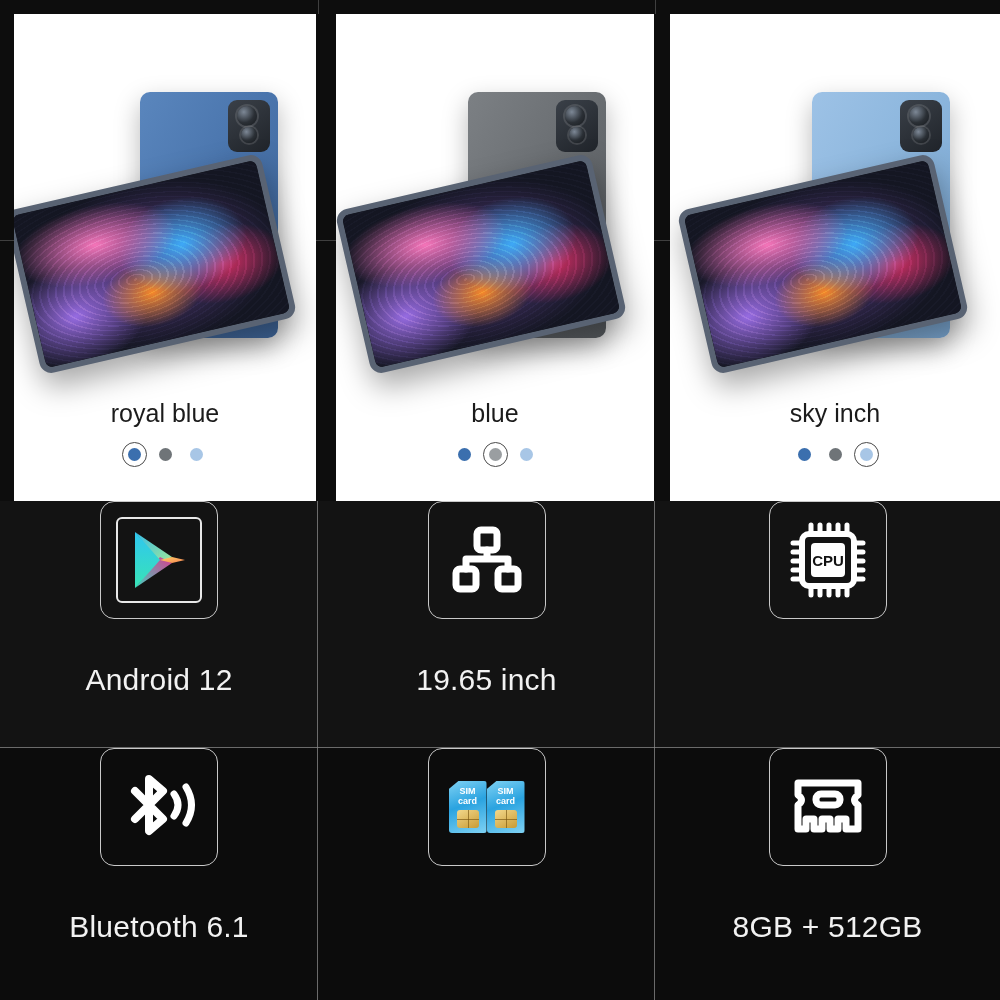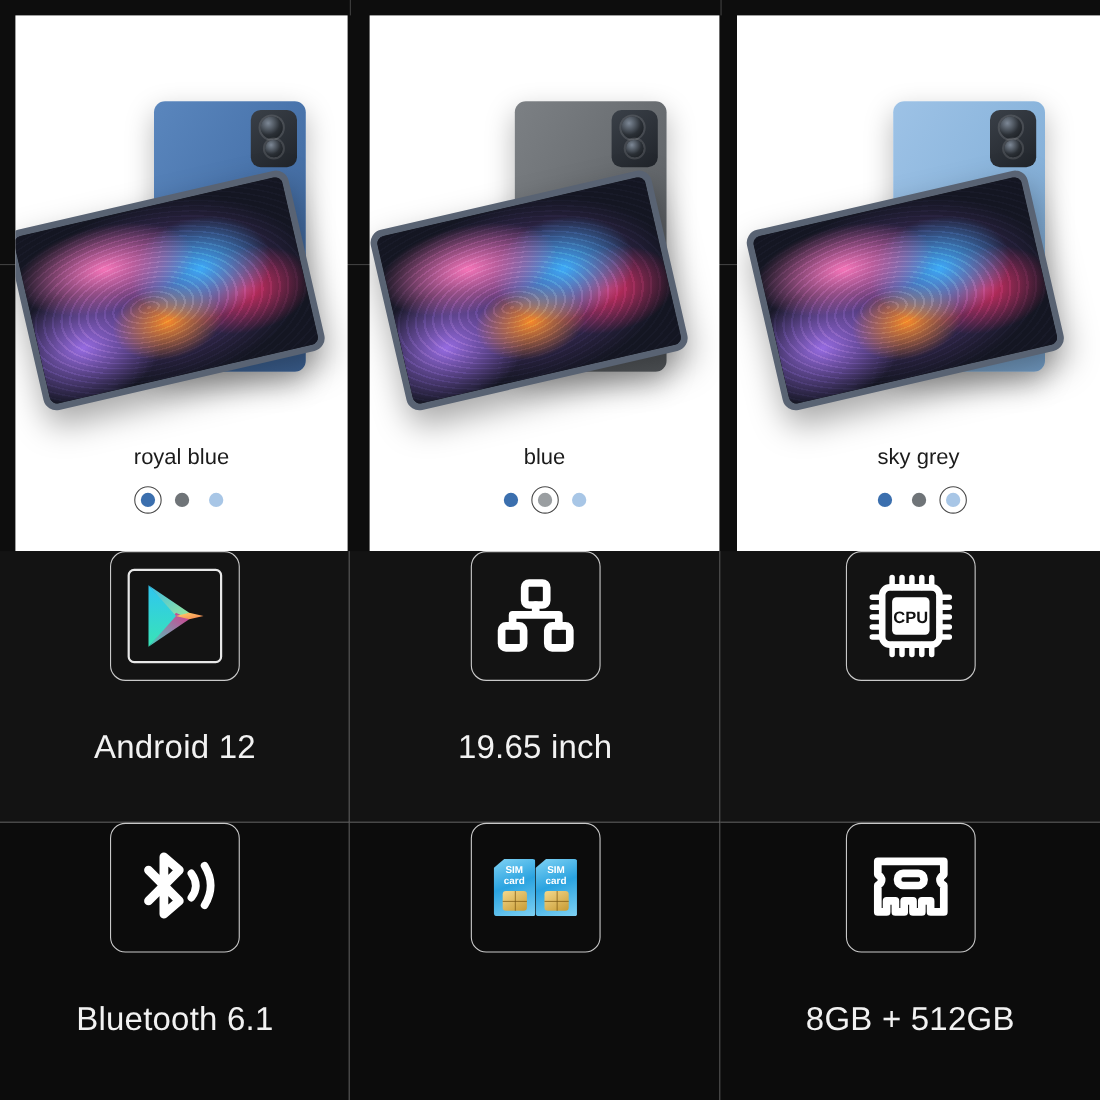--- a/index.html
+++ b/index.html
@@ -102,21 +102,21 @@
     mix-blend-mode:overlay;
   }
 
   
   .cap{
     flex:0 0 auto;
     text-align:center;
     padding-bottom:40px;
   }
   .cap .name{
-    font-size:20px;color:#1b1b1b;font-weight:400;
+    font-size:25px;color:#1b1b1b;font-weight:400;
     line-height:1;margin-bottom:22px;
   }
   .swatches{display:flex;justify-content:center;gap:18px;align-items:center;}
   .sw{
     width:13px;height:13px;border-radius:50%;
     position:relative;
     box-sizing:border-box;
   }
   .sw.sel::after{
     content:"";position:absolute;
@@ -261,21 +261,21 @@
           <div class="logo-o" style="right:18px;top:108px;"></div>
           <div class="brand" style="right:-6px;top:132px;">ACE</div>
         </div>
         <div class="tab-front" style="left:22px;top:166px;width:250px;height:156px;">
           <div class="screen">
             <div class="wall"></div>
           </div>
         </div>
       </div>
       <div class="cap">
-        <div class="name">sky grey</div>
+        <div class="name">sky inch</div>
         <div class="swatches">
           <div class="sw" style="background:#3b6fae;"></div>
           <div class="sw" style="background:#6f7478;"></div>
           <div class="sw sel" style="background:#a8c6e6;"></div>
         </div>
       </div>
     </div>
   </div>
 
   <div class="specs">

